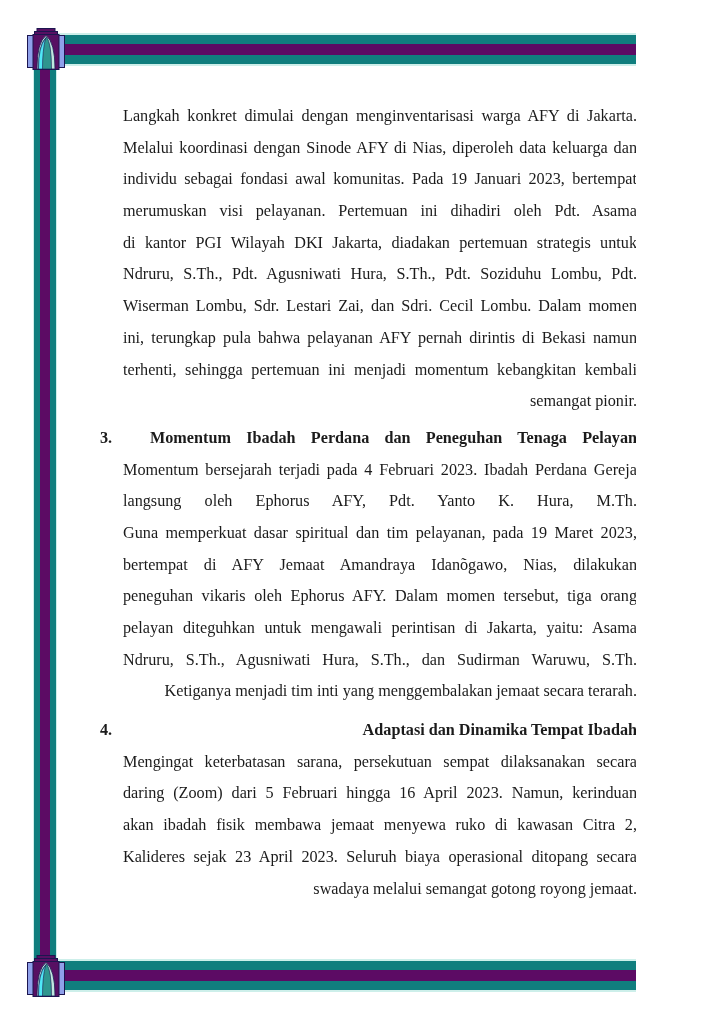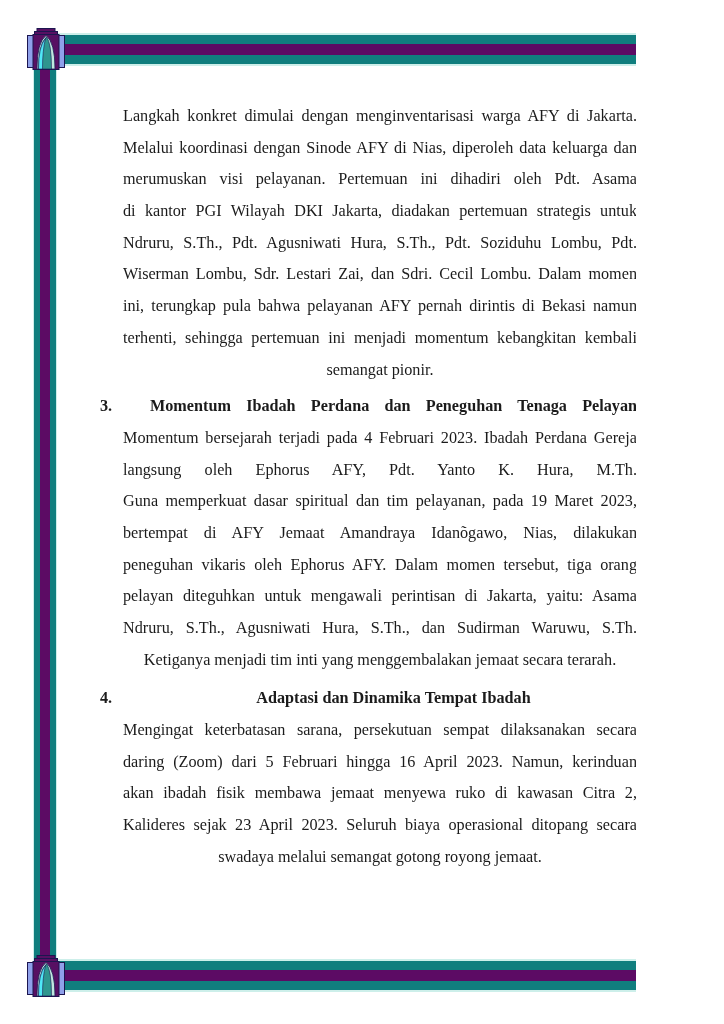--- a/index.html
+++ b/index.html
@@ -47,21 +47,21 @@
   
   .content{
     position:absolute;left:100px;top:101px;width:537px;
     font-size:16.2px;z-index:3;
   }
   .line{
     height:31.7px;line-height:31.7px;overflow:hidden;
     text-align:justify;
   }
   .line::after{content:"";display:inline-block;width:100%;height:0;}
-  .line.natural{text-align:center;}
+  .line.natural{text-align:right;}
   .line.natural::after{content:none;}
   .heading{font-weight:bold;margin-left:27px;}
   .para-cont{margin-left:23px;width:514px;}
   .item{display:flex;align-items:flex-start;}
   .item-3{margin-top:5px;}
   .item-4{margin-top:7px;}
   .num{
     width:23px;flex:none;font-weight:bold;
     height:31.7px;line-height:31.7px;
   }
@@ -111,20 +111,21 @@
     <svg viewBox="0 0 38 42">
         <use href="#arch-ornament"></use>
       </svg>
   </div>
 
   <main class="content">
 
     <section class="para-cont">
         <div class="line">Langkah konkret dimulai dengan menginventarisasi warga AFY di Jakarta.</div>
         <div class="line">Melalui koordinasi dengan Sinode AFY di Nias, diperoleh data keluarga dan</div>
+        <div class="line">individu sebagai fondasi awal komunitas. Pada 19 Januari 2023, bertempat</div>
         <div class="line">merumuskan visi pelayanan. Pertemuan ini dihadiri oleh Pdt. Asama</div>
         <div class="line">di kantor PGI Wilayah DKI Jakarta, diadakan pertemuan strategis untuk</div>
         <div class="line">Ndruru, S.Th., Pdt. Agusniwati Hura, S.Th., Pdt. Soziduhu Lombu, Pdt.</div>
         <div class="line">Wiserman Lombu, Sdr. Lestari Zai, dan Sdri. Cecil Lombu. Dalam momen</div>
         <div class="line">ini, terungkap pula bahwa pelayanan AFY pernah dirintis di Bekasi namun</div>
         <div class="line">terhenti, sehingga pertemuan ini menjadi momentum kebangkitan kembali</div>
         <div class="line natural">semangat pionir.</div>
       </section>
 
     <section class="item item-3">

